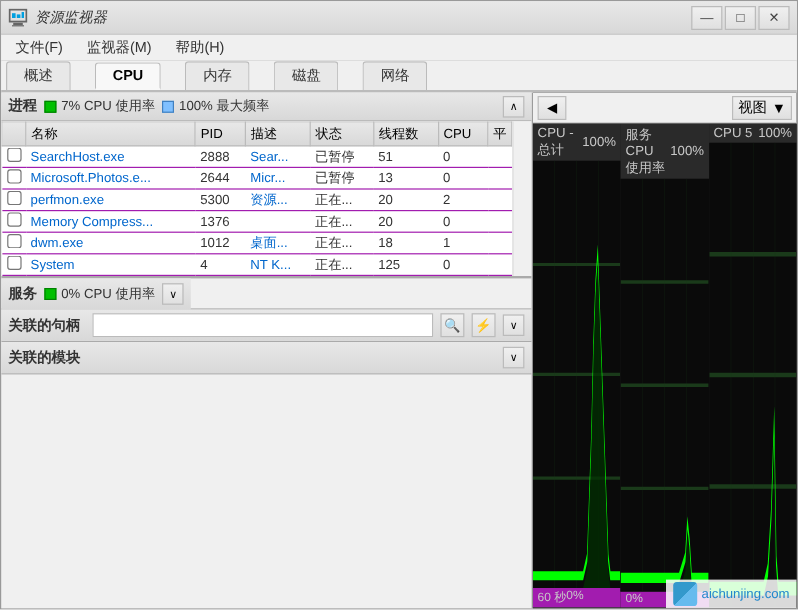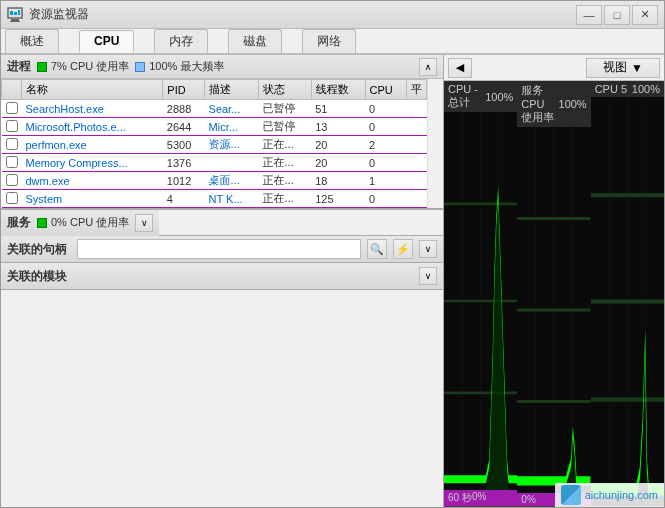--- a/index.html
+++ b/index.html
@@ -25,20 +25,21 @@
       display: flex;
       align-items: center;
       padding: 0 6px;
       border-bottom: 1px solid #bbb;
       justify-content: space-between;
     }
     .title-bar-left {
       display: flex;
       align-items: center;
       gap: 6px;
+      font-style: italic;
     }
     .title-icon {
       width: 16px;
       height: 16px;
     }
     .title-text {
       font-size: 12px;
       color: #333;
     }
     .title-controls {
@@ -269,21 +270,21 @@
       display: flex;
       align-items: center;
       justify-content: center;
       font-size: 11px;
     }
     .view-dropdown {
       display: flex;
       align-items: center;
       border: 1px solid #bbb;
       background: linear-gradient(to bottom, #f0f0f0, #e0e0e0);
-      padding: 0 16px;
+      padding: 0 4px;
       height: 20px;
       cursor: pointer;
       margin-left: auto;
       gap: 4px;
     }
     .graph-section {
       flex: 1;
       display: flex;
       flex-direction: row;
       background: #1e1e1e;
@@ -362,20 +363,25 @@
       </svg>
       <span class="title-text">资源监视器</span>
     </div>
     <div class="title-controls">
       <div class="title-btn">—</div>
       <div class="title-btn">□</div>
       <div class="title-btn close">✕</div>
     </div>
   </div>
 
+  <div class="menu-bar">
+    <div class="menu-item">文件(F)</div>
+    <div class="menu-item">监视器(M)</div>
+    <div class="menu-item">帮助(H)</div>
+  </div>
 
   <div class="tab-bar">
     <div class="tab">概述</div>
     <div class="tab active">CPU</div>
     <div class="tab">内存</div>
     <div class="tab">磁盘</div>
     <div class="tab">网络</div>
   </div>
 
   <div class="main-content">

